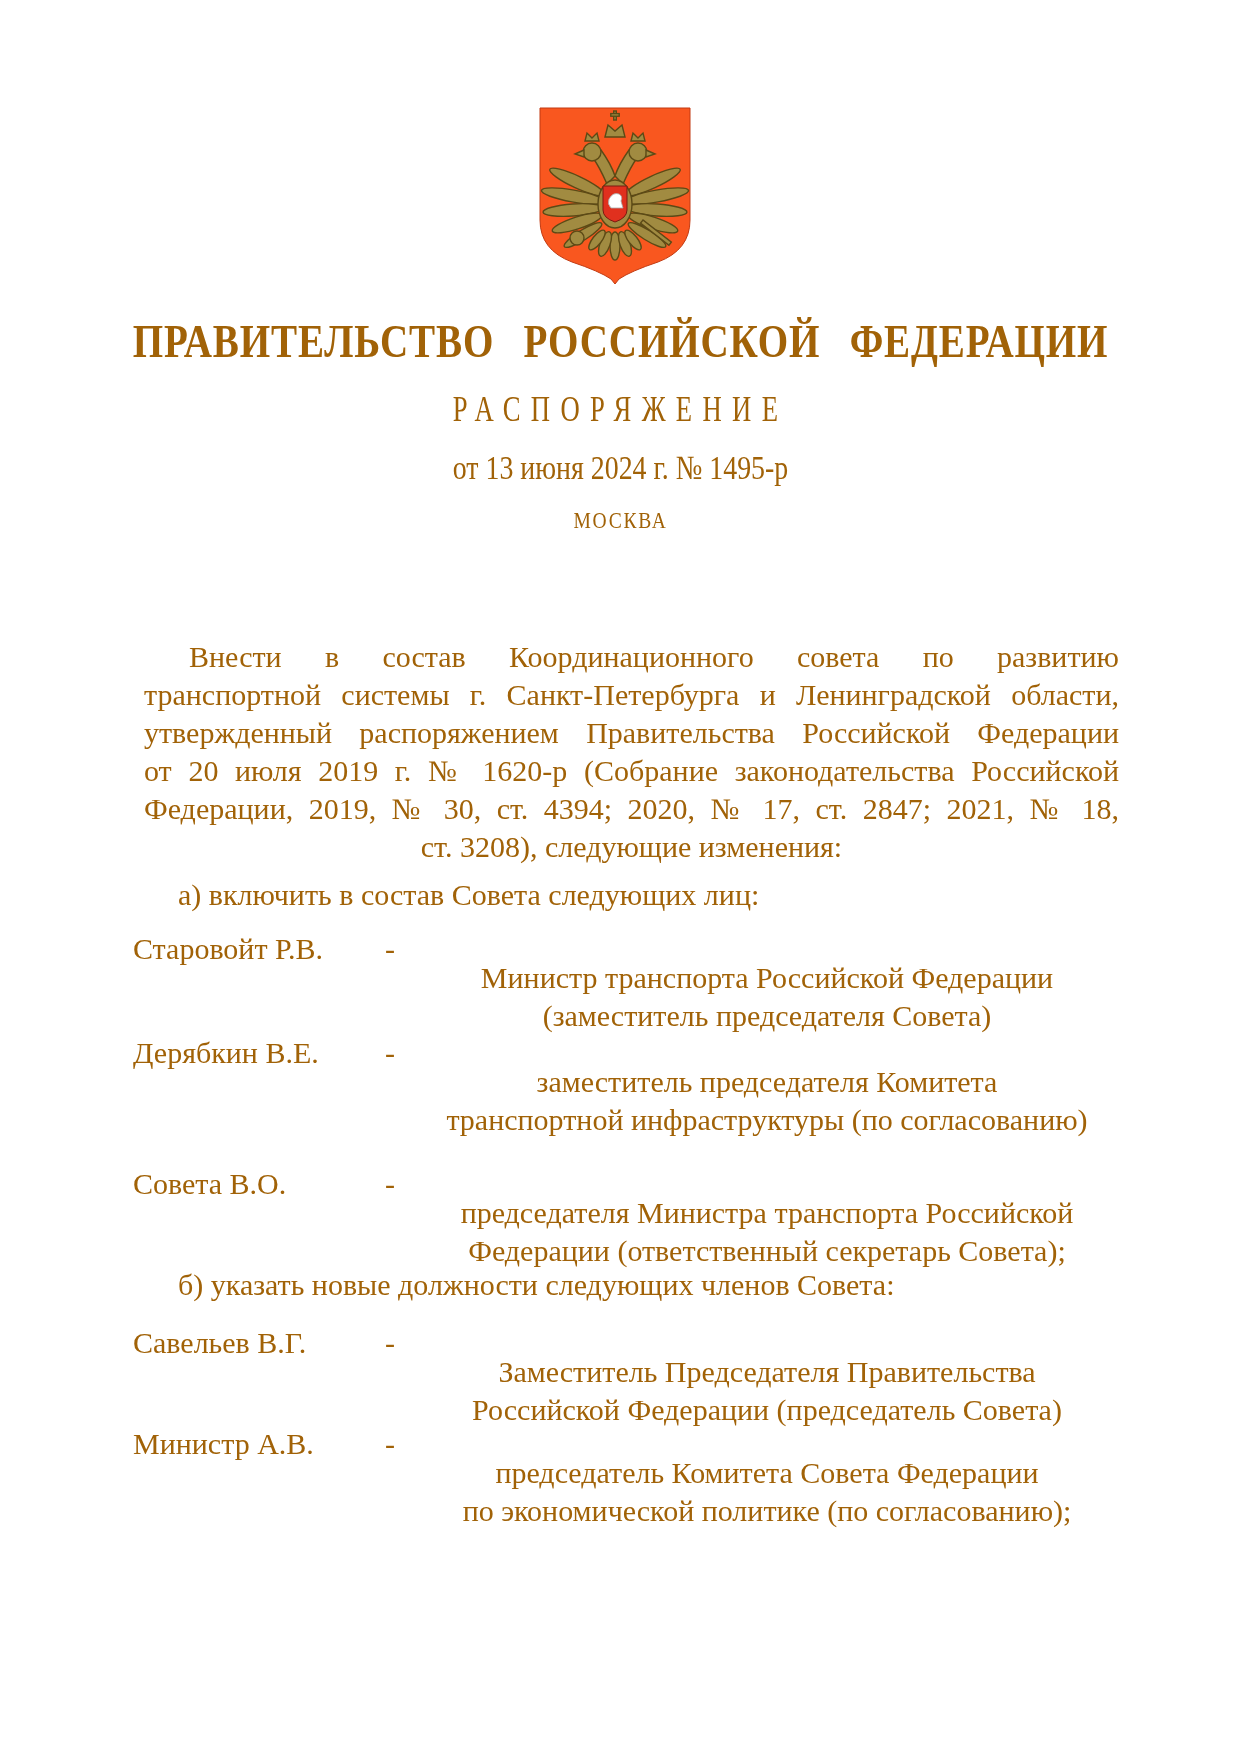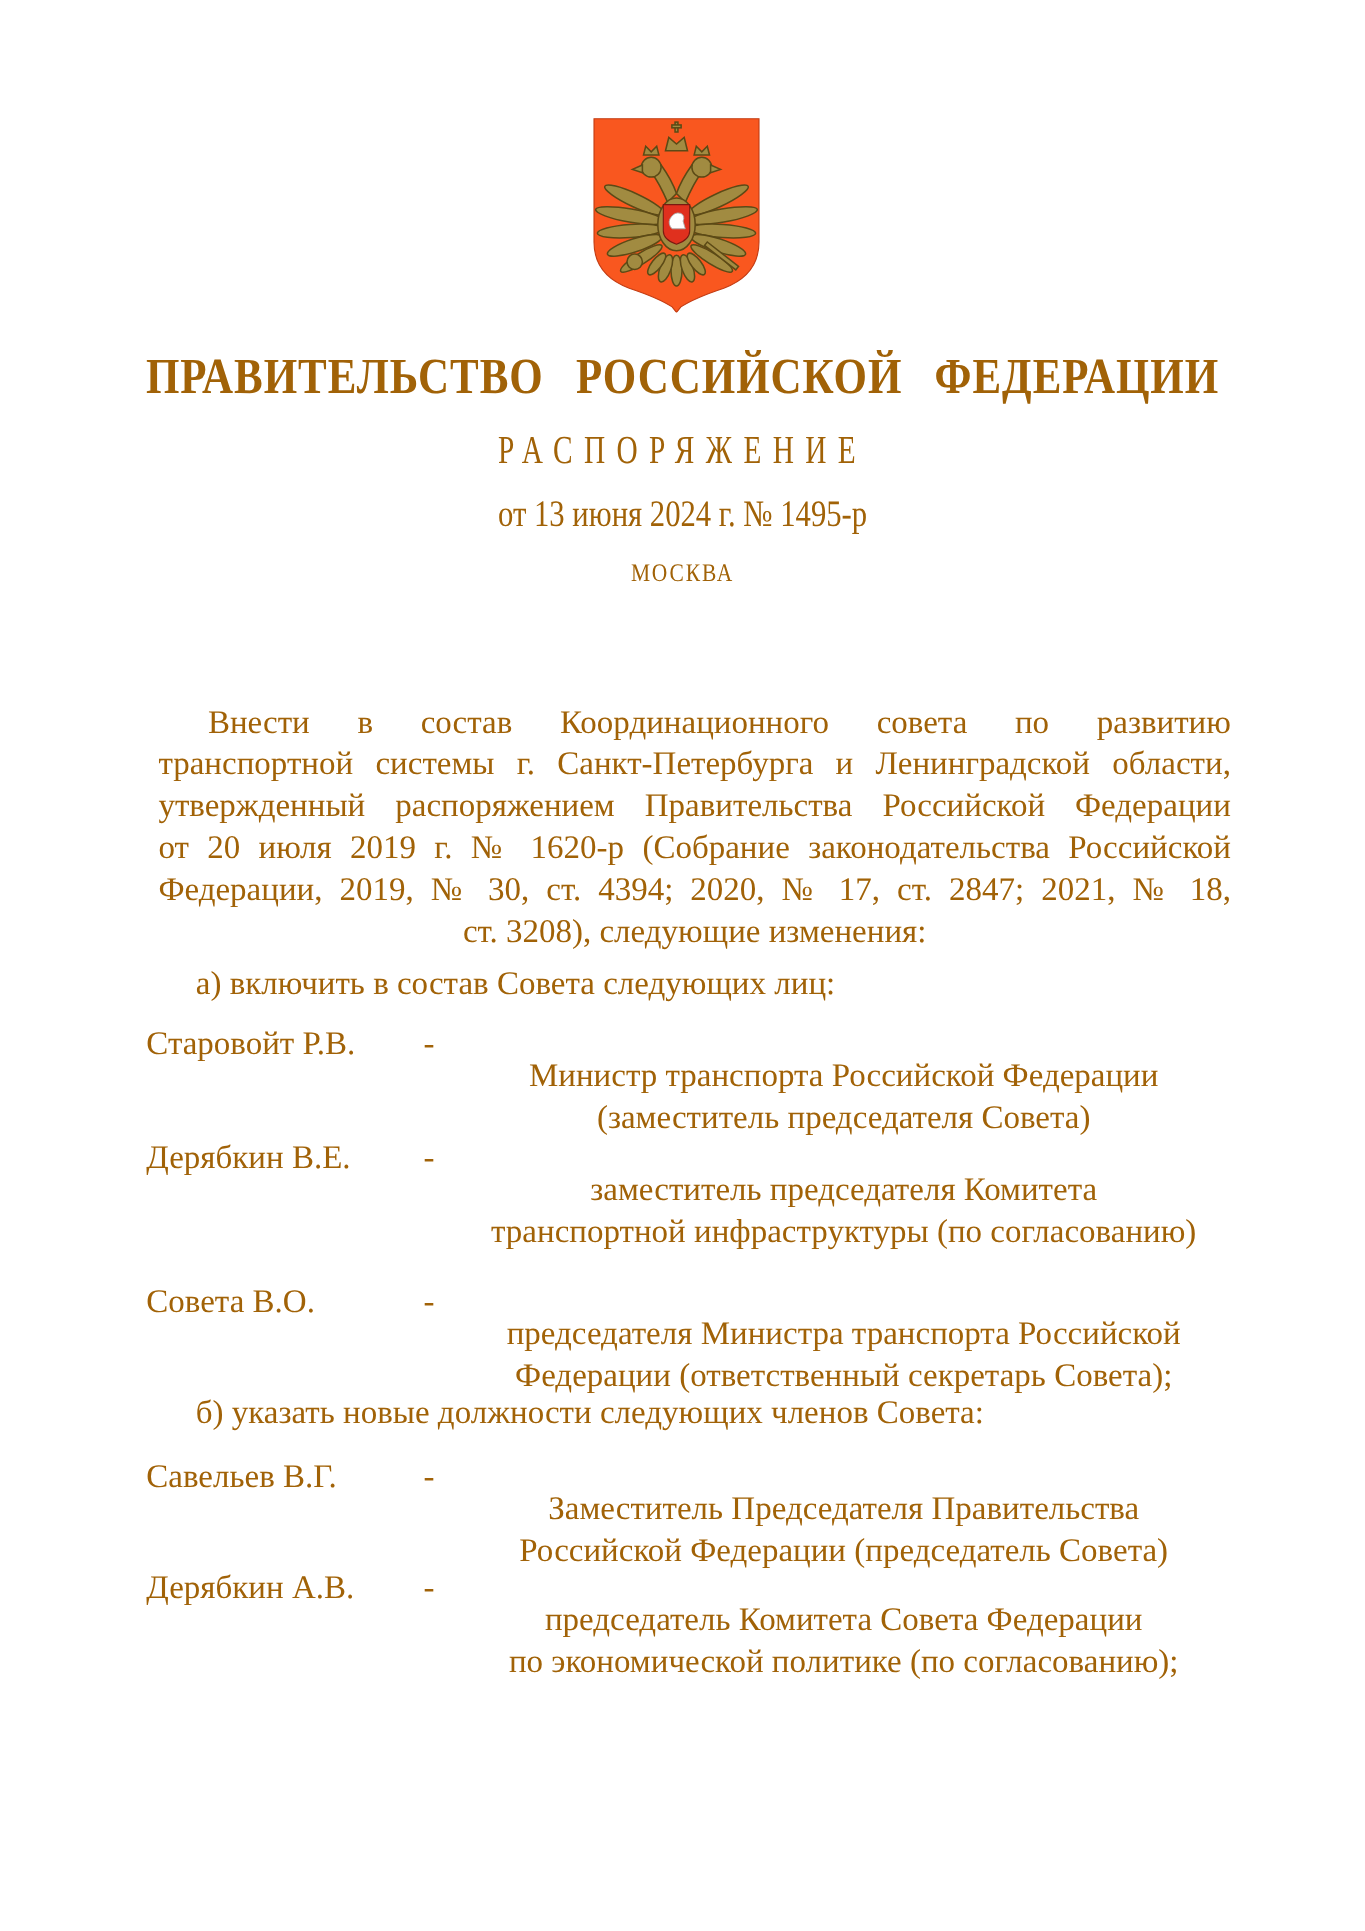--- a/index.html
+++ b/index.html
@@ -140,21 +140,21 @@
   <div class="entry e4">
     <span class="name">Савельев В.Г.</span>
     <span class="dash">-</span>
     <span class="pos">
       <span class="line">Заместитель Председателя Правительства</span>
       <span class="line">Российской Федерации (председатель Совета)</span>
     </span>
   </div>
 
   <div class="entry e5">
-    <span class="name">Дерябкин А.В.</span>
+    <span class="name">Министр А.В.</span>
     <span class="dash">-</span>
     <span class="pos">
       <span class="line">председатель Комитета Совета Федерации</span>
       <span class="line">по экономической политике (по согласованию);</span>
     </span>
   </div>
 
 </div>
 
 </body></html>

